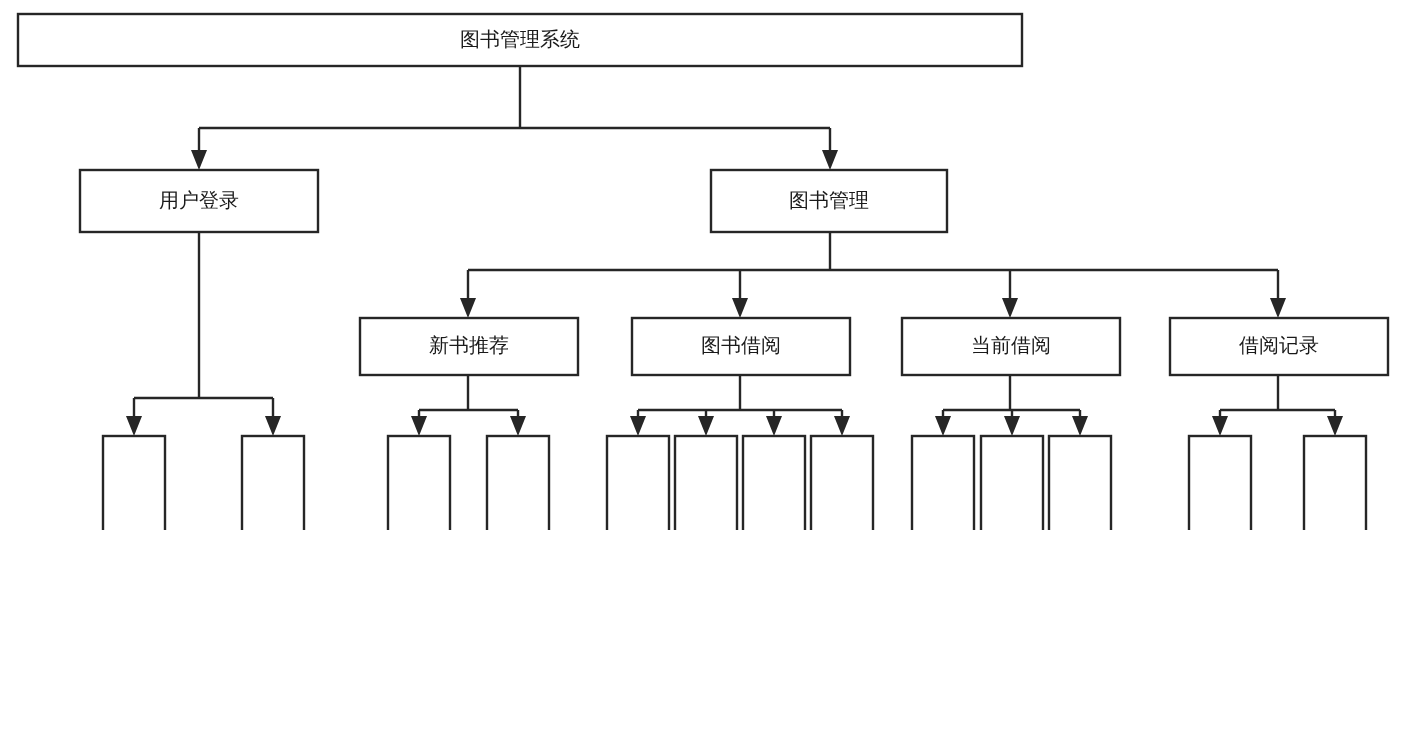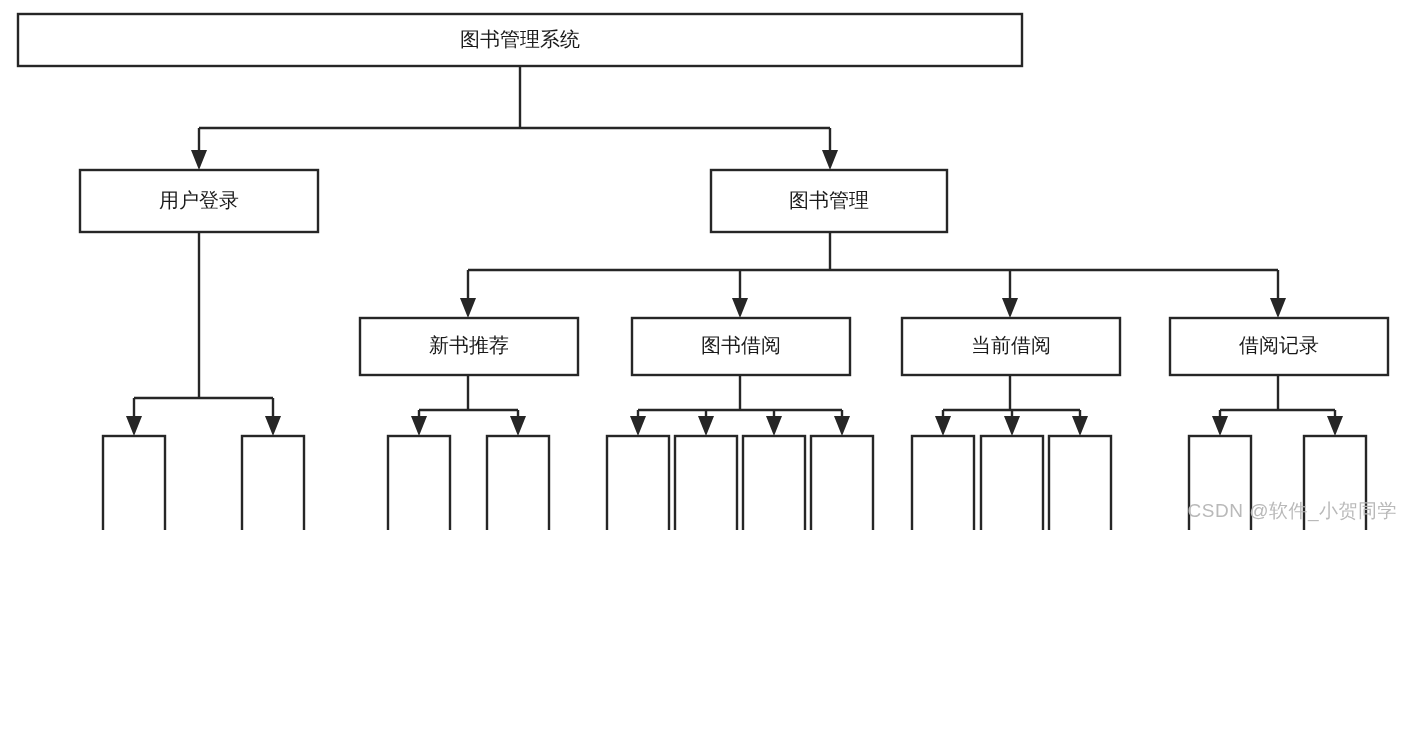--- a/index.html
+++ b/index.html
@@ -227,14 +227,13 @@
   <div class="leaf-label" style="left:743px; top:436px; width:62px; height:299px; padding-top:10px;">编辑图书（管理员）</div>
   <div class="leaf-label" style="left:811px; top:436px; width:62px; height:299px; padding-top:80px;">借阅图书</div>
 
   <div class="leaf-label" style="left:912px; top:436px; width:62px; height:299px; padding-top:80px;">查询图书</div>
   <div class="leaf-label" style="left:981px; top:436px; width:62px; height:299px; padding-top:80px;">归还图书</div>
   <div class="leaf-label" style="left:1049px; top:436px; width:62px; height:299px; padding-top:10px;">确认归还（管理员）</div>
 
   <div class="leaf-label" style="left:1189px; top:436px; width:62px; height:299px; padding-top:20px;">新增借阅记录</div>
   <div class="leaf-label" style="left:1304px; top:436px; width:62px; height:299px; padding-top:20px;">查询借阅记录</div>
 
-  <div class="watermark">CSDN @软件_小贺同学</div>
 </div>
 
 </body></html>

